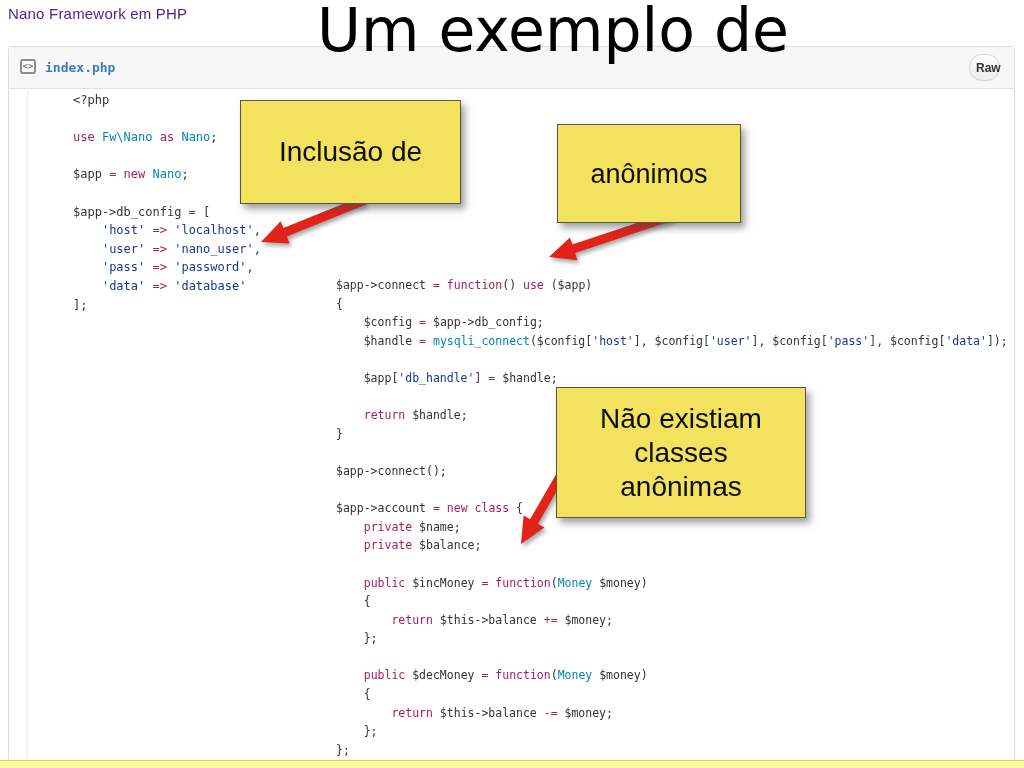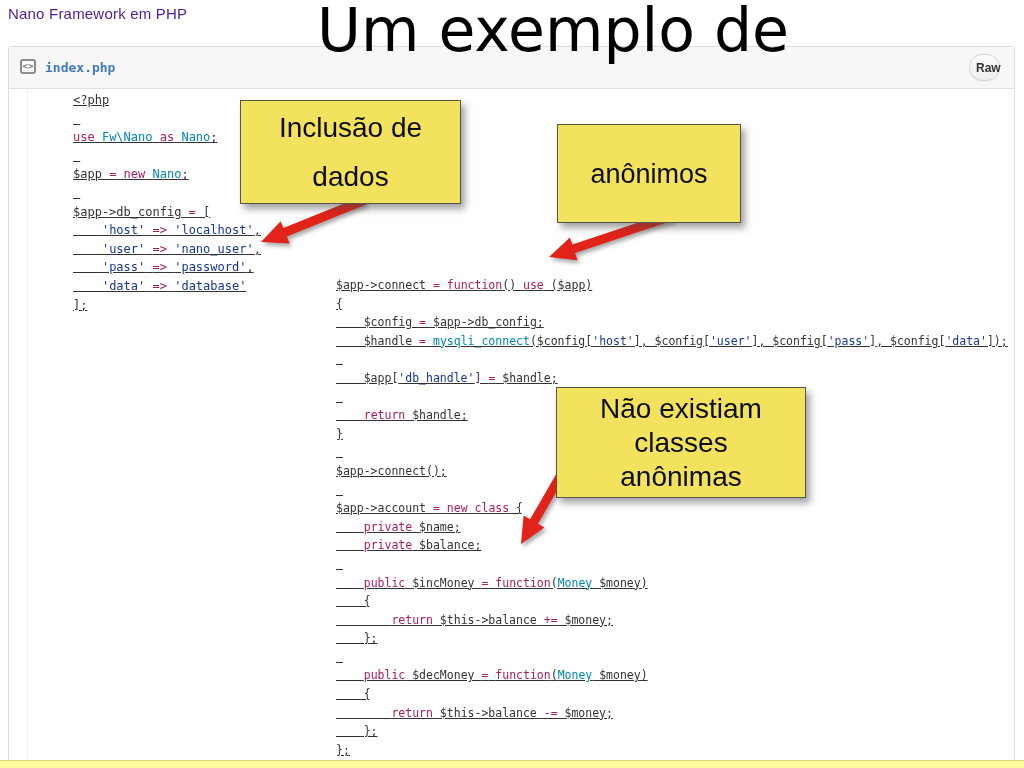--- a/index.html
+++ b/index.html
@@ -52,21 +52,20 @@
     background:linear-gradient(#fcfcfc,#ededed);
     font:bold 12px "Liberation Sans",sans-serif;color:#333;
     box-shadow:0 1px 0 rgba(0,0,0,.04);
   }
   .gutter-line{
     position:absolute;left:18px;top:41px;bottom:0;width:1px;background:#efefef;
   }
   pre.code{
     position:absolute;margin:0;font-family:"DejaVu Sans Mono",monospace;
     color:var(--code-plain);
-    text-decoration:underline;
   }
   #code-left{left:64px;top:44px;font-size:12px;}
   #code-left .code-line{height:18.6px;line-height:18.6px;}
   #code-right{left:299px;top:229px;font-size:11.5px;margin-left:28px;}
   #code-right .code-line{height:18.6px;line-height:18.6px;}
   .code-line{white-space:pre;}
   .tok-k{color:var(--code-keyword);}
   .tok-c{color:var(--code-entity);text-align:right;}
   .tok-s{color:var(--code-string);}
   .tok-p{color:var(--code-plain);}
@@ -83,21 +82,21 @@
   .callout{
     position:absolute;z-index:5;box-sizing:border-box;
     background:var(--callout-yellow);border:1px solid var(--callout-border);
     box-shadow:4px 5px 7px rgba(70,70,70,.5);
     display:flex;flex-direction:column;justify-content:center;
     text-align:center;color:#0d0d0d;
     font-family:"Liberation Sans",sans-serif;font-size:28px;line-height:34px;
   }
   #callout-inclusao{left:240px;top:100px;width:221px;height:104px;gap:15px;}
   #callout-metodos{left:557px;top:124px;width:184px;height:99px;font-size:27px;}
-  #callout-classes{left:556px;top:387px;width:250px;height:111px;}
+  #callout-classes{left:556px;top:387px;width:250px;height:131px;}
   
   .bottom-strip{
     position:absolute;left:0;right:0;bottom:0;height:7px;z-index:6;
     background:var(--strip-yellow);border-top:1px solid var(--strip-border);
   }
 </style>
 </head>
 <body>
 
 <div class="page-header">Nano Framework em PHP</div>
@@ -118,21 +117,20 @@
 </div>
 
 <svg id="arrows" viewBox="0 0 1024 768">
   <polygon fill="var(--arrow-red)" points="363.3,195.8 283.4,228.1 280.6,221.2 261,242 289.6,243.4 286.8,236.5 366.7,204.2"></polygon>
   <polygon fill="var(--arrow-red)" points="670.6,211.7 572.3,244.5 569.9,237.4 549,257 577.5,260.2 575.1,253.1 673.4,220.3"></polygon>
   <polygon fill="var(--arrow-red)" points="584.1,425.8 530.1,519.3 523.6,515.5 521,544 544.4,527.5 537.9,523.8 591.9,430.3"></polygon>
 </svg>
 
 <div class="callout" id="callout-inclusao">
   <div>Inclusão de</div>
-  <div>dados</div>
 </div>
 
 <div class="callout" id="callout-metodos">
   <div>anônimos</div>
 </div>
 
 <div class="callout" id="callout-classes">
   <div>Não existiam</div>
   <div>classes</div>
   <div>anônimas</div>

